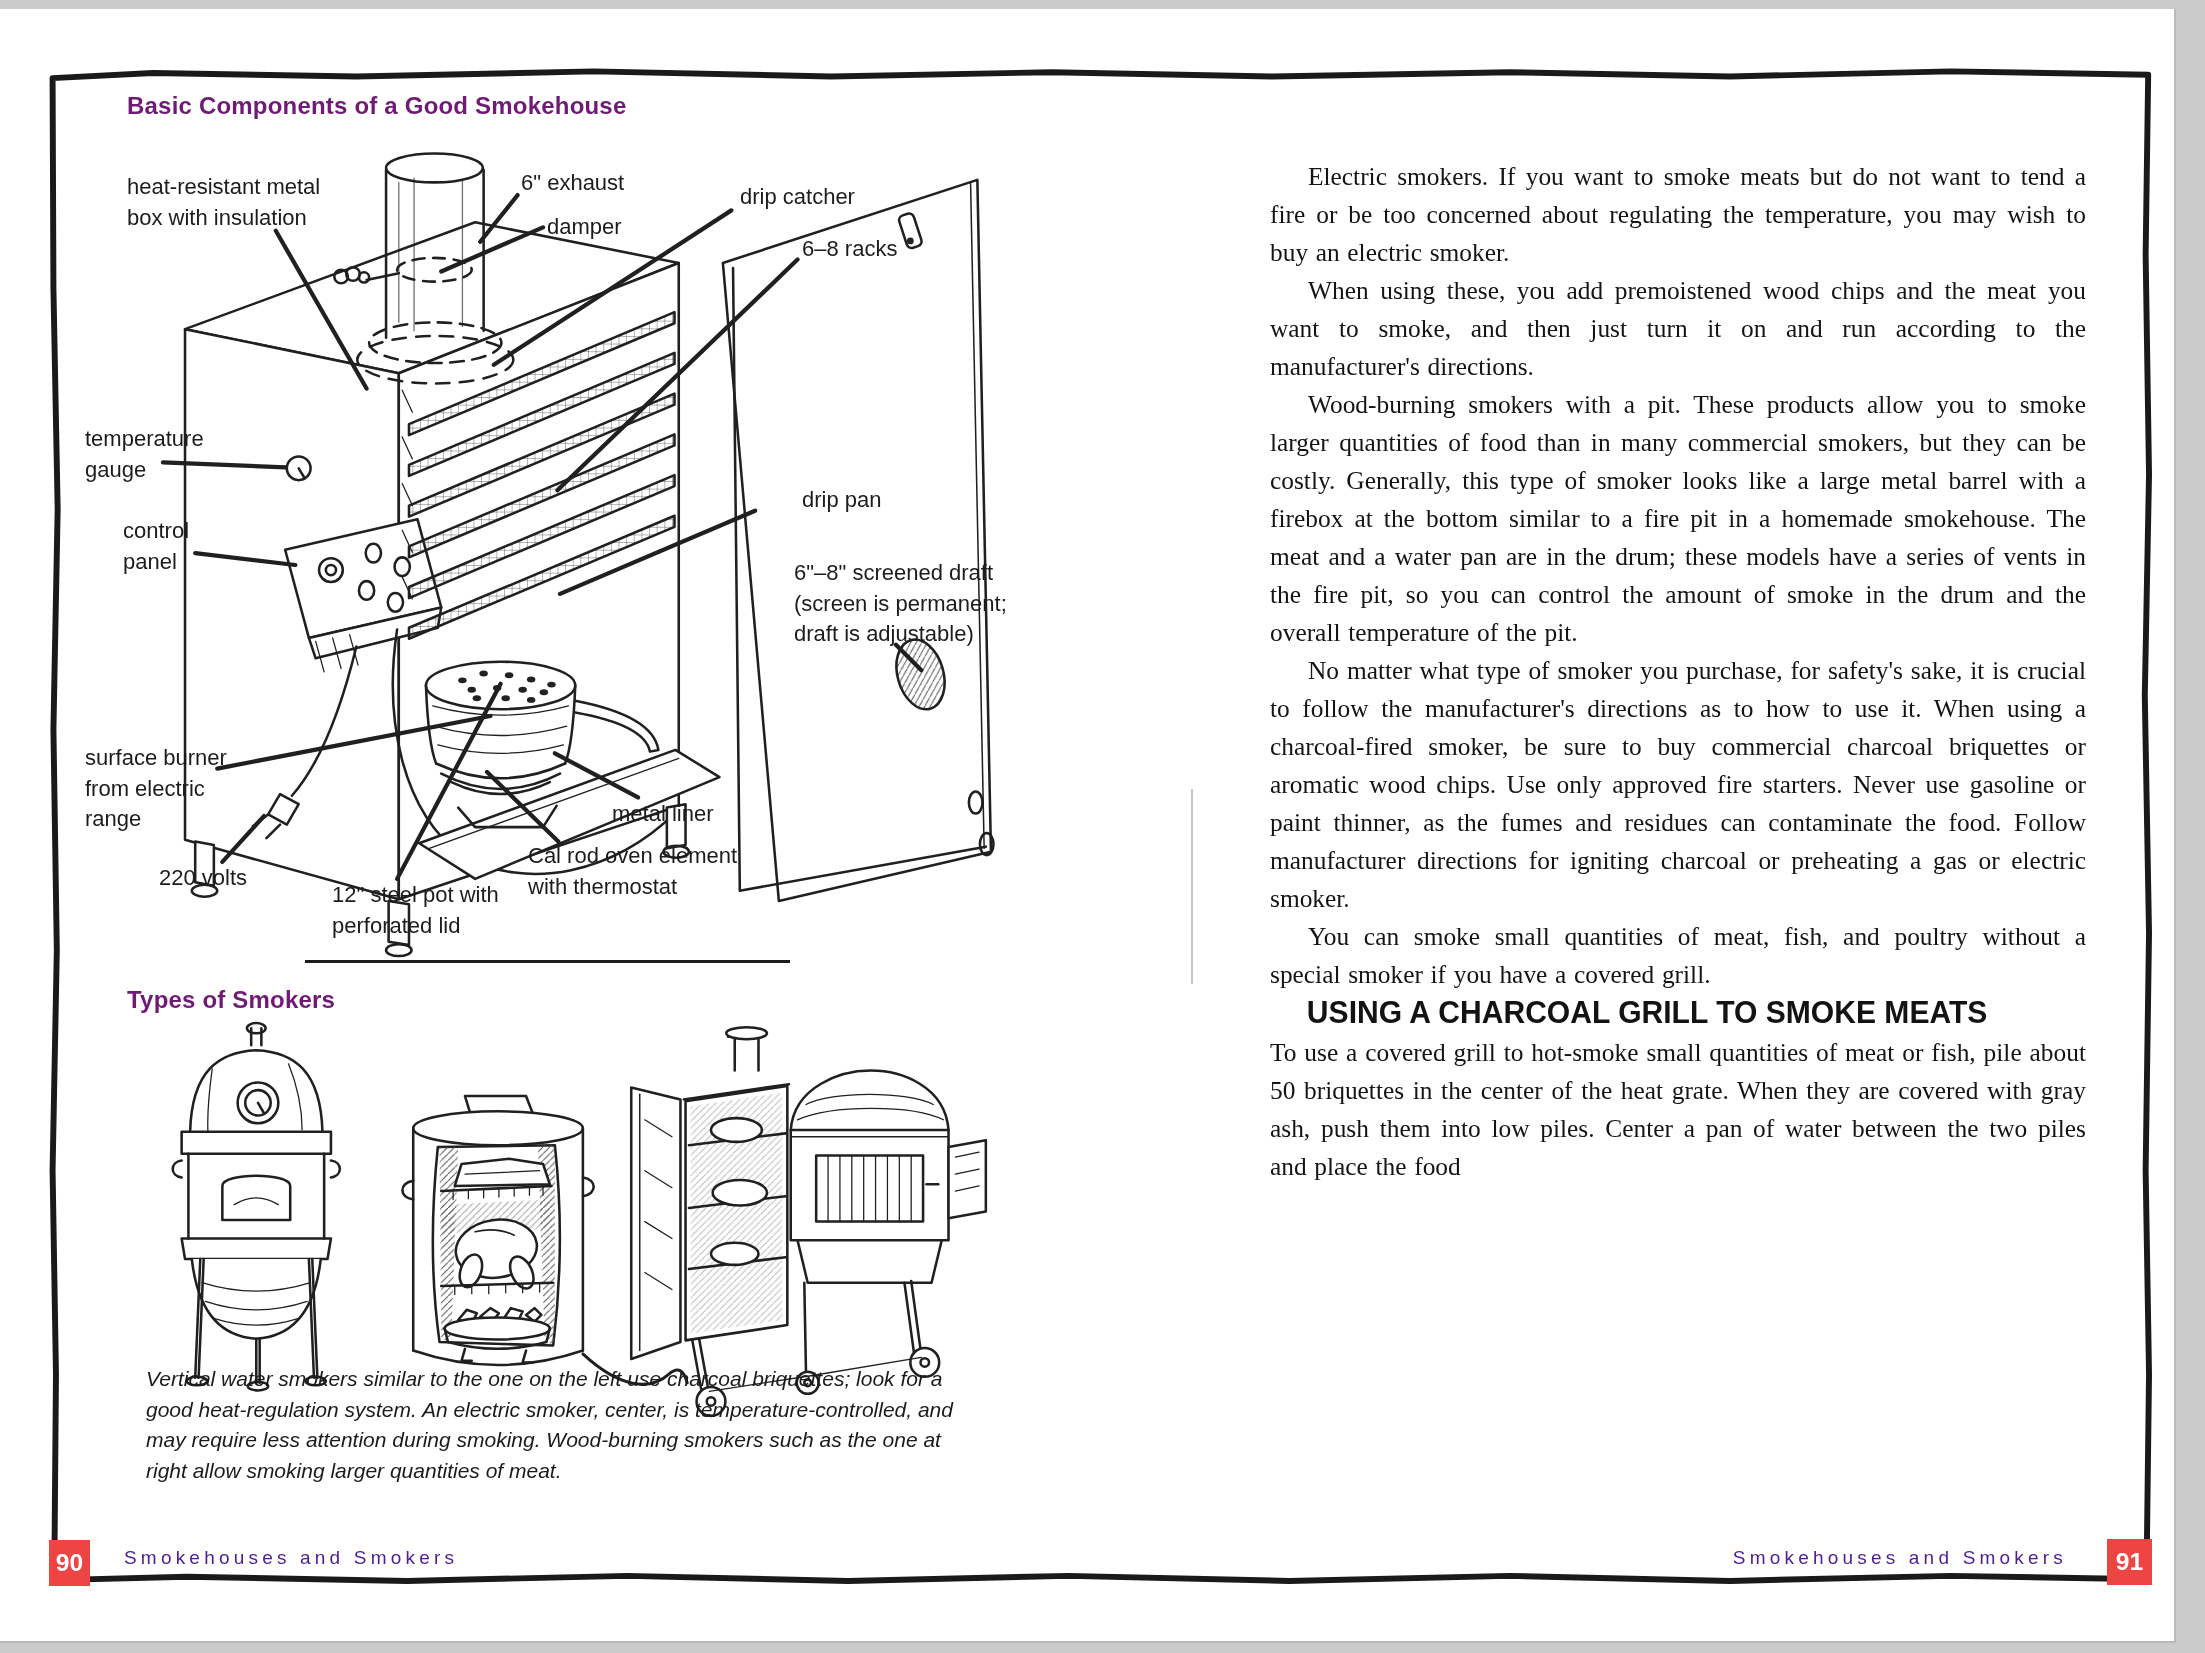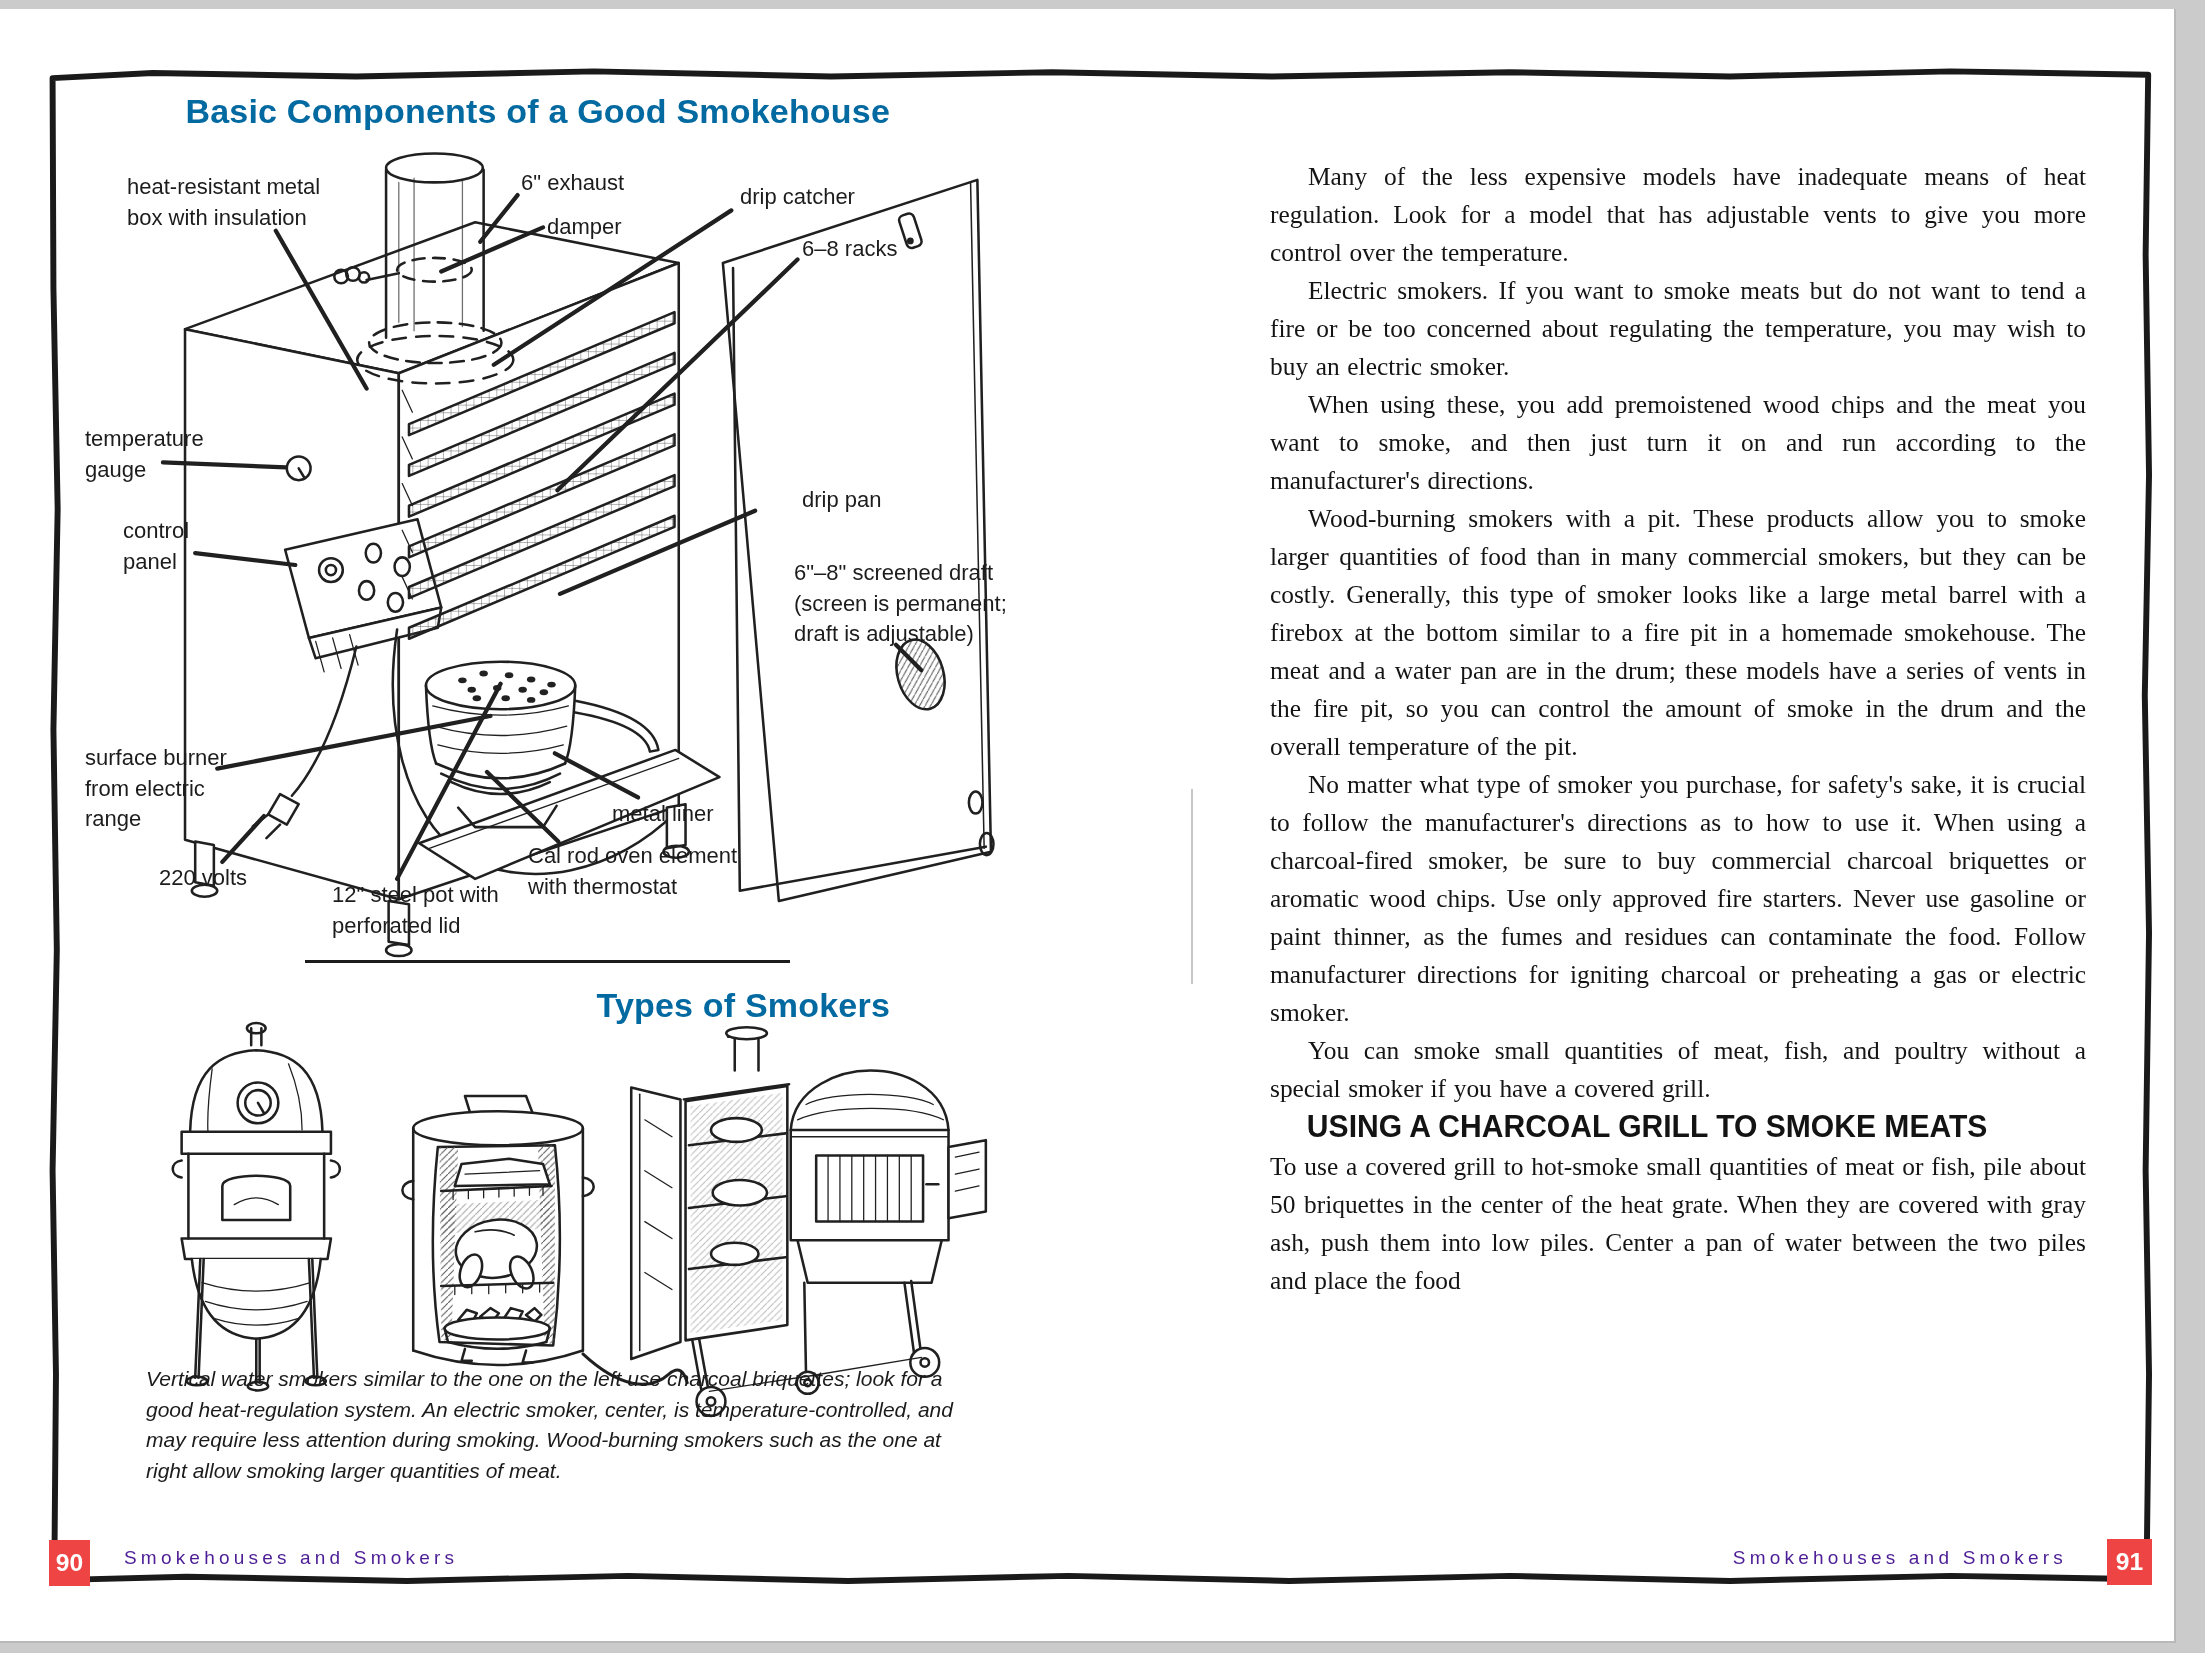--- a/index.html
+++ b/index.html
@@ -1,22 +1,22 @@
 <!DOCTYPE html>
 <html style="font-size:13.6px"><head>
 <meta charset="utf-8">
 <style>
   *{margin:0;padding:0;box-sizing:border-box}
   html,body{background:#cbcbcb;font-family:"Liberation Sans",sans-serif}
   #stage{position:relative;width:2205px;height:1654px;background:#cbcbcb;overflow:hidden}
   .sheet{position:absolute;left:0;top:8.5px;width:2176px;height:1634px;background:#ffffff;
          border-right:2.5px solid #b9b9b9;border-bottom:2.5px solid #b9b9b9}
   svg.layer{position:absolute;left:0;top:0}
-  .dtitle{position:absolute;left:127px;width:763px;text-align:right;font-weight:bold;
-          font-size:34px;color:#0369a1;letter-spacing:0.2px}
+  .dtitle{position:absolute;left:127px;width:763px;text-align:left;font-weight:bold;
+          font-size:24px;color:#701a75;letter-spacing:0.2px}
   .lab{position:absolute;font-size:22px;line-height:30.5px;color:#1c1c1c;white-space:pre-line}
   .divider{position:absolute;left:305px;top:960px;width:485px;height:2.5px;background:#1c1c1c}
   .caption{position:absolute;left:146px;top:1364px;width:818px;font-style:italic;
            font-size:21px;line-height:30.5px;color:#1b1b1b}
   .col{position:absolute;left:1270px;top:157px;width:816px;font-family:"Liberation Serif",serif;
        font-size:25.4px;line-height:38px;text-align:justify;color:#141414;word-spacing:1.3px}
   .col p{text-indent:38px;margin:0}
   .col p.noindent{text-indent:0}
   .plead{font-weight:normal}
   .sechead{font-family:"Liberation Sans",sans-serif;font-weight:bold;font-size:31px;
@@ -268,21 +268,20 @@
     <div class="dtitle" style="top:986px">Types of Smokers</div>
 
     <div class="caption">Vertical water smokers similar to the one on the left use charcoal briquettes; look for a good heat-regulation system. An electric smoker, center, is temperature-controlled, and may require less attention during smoking. Wood-burning smokers such as the one at right allow smoking larger quantities of meat.</div>
 
     <div class="pnum left">90</div>
     <div class="ftext left">Smokehouses and Smokers</div>
   </div>
 
   <div style="position:absolute;left:1103px;top:0;width:1103px;height:1654px">
     <div class="col" style="left:167px">
-      <p><span class="plead"></span><span>Many of the less expensive models have inadequate means of heat regulation. Look for a model that has adjustable vents to give you more control over the temperature.</span></p>
       <p><span class="plead">Electric smokers. </span><span>If you want to smoke meats but do not want to tend a fire or be too concerned about regulating the temperature, you may wish to buy an electric smoker.</span></p>
       <p><span class="plead"></span><span>When using these, you add premoistened wood chips and the meat you want to smoke, and then just turn it on and run according to the manufacturer's directions.</span></p>
       <p><span class="plead">Wood-burning smokers with a pit. </span><span>These products allow you to smoke larger quantities of food than in many commercial smokers, but they can be costly. Generally, this type of smoker looks like a large metal barrel with a firebox at the bottom similar to a fire pit in a homemade smokehouse. The meat and a water pan are in the drum; these models have a series of vents in the fire pit, so you can control the amount of smoke in the drum and the overall temperature of the pit.</span></p>
       <p><span class="plead"></span><span>No matter what type of smoker you purchase, for safety's sake, it is crucial to follow the manufacturer's directions as to how to use it. When using a charcoal-fired smoker, be sure to buy commercial charcoal briquettes or aromatic wood chips. Use only approved fire starters. Never use gasoline or paint thinner, as the fumes and residues can contaminate the food. Follow manufacturer directions for igniting charcoal or preheating a gas or electric smoker.</span></p>
       <p><span class="plead"></span><span>You can smoke small quantities of meat, fish, and poultry without a special smoker if you have a covered grill.</span></p>
       <p class="sechead">USING A CHARCOAL GRILL TO SMOKE MEATS</p>
       <p class="noindent"><span>To use a covered grill to hot-smoke small quantities of meat or fish, pile about 50 briquettes in the center of the heat grate. When they are covered with gray ash, push them into low piles. Center a pan of water between the two piles and place the food</span></p>
     </div>
 
     <div class="ftext right" style="left:509px">Smokehouses and Smokers</div>

